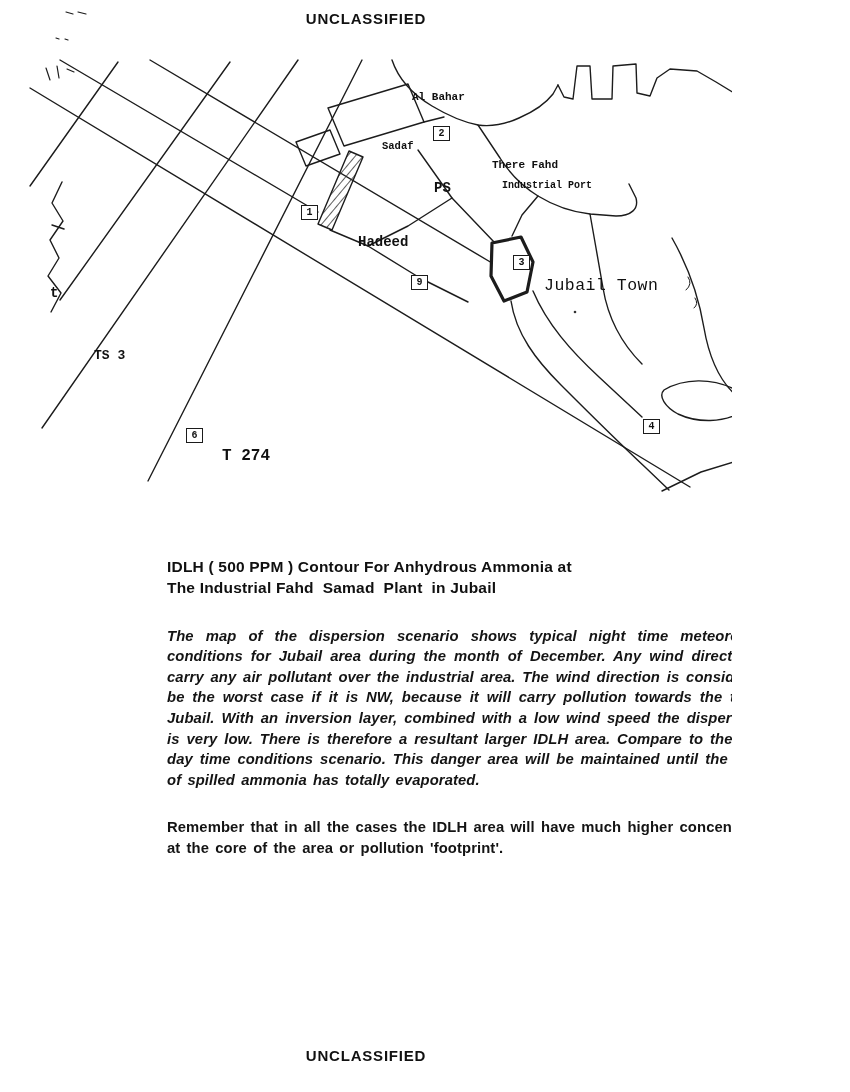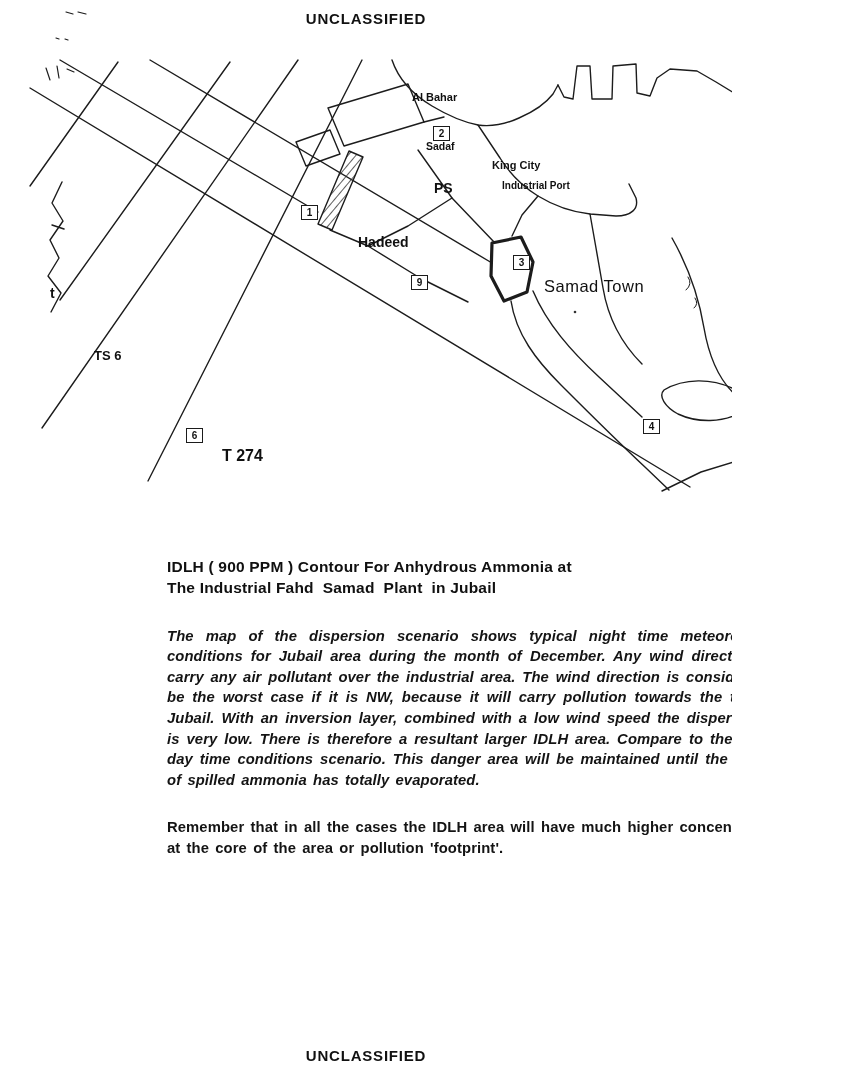--- a/index.html
+++ b/index.html
@@ -8,21 +8,21 @@
     font-family:"Liberation Sans",sans-serif;color:#141414;overflow:hidden;
   }
   .classification{
     position:absolute;left:0;width:100%;text-align:center;
     font-weight:700;font-size:15px;letter-spacing:.8px;color:#111;
   }
   .classification.top{top:10px;}
   .classification.bottom{top:1047px;}
   .map{position:absolute;top:0;left:0;width:850px;height:505px;}
   .map svg{position:absolute;top:0;left:0;}
-  #map-overlays{position:absolute;top:0;left:0;width:850px;height:505px;}
+  #map-overlays{position:absolute;top:0;left:0;width:850px;height:505px;font-family:Liberation Mono, monospace;}
   .map-label{
     position:absolute;font-weight:700;white-space:pre;color:#101010;line-height:1;
   }
   .map-marker{
     position:absolute;width:17px;height:15px;border:1.5px solid #1b1b1b;background:#fff;
     display:flex;align-items:center;justify-content:center;
     font-size:10px;font-weight:700;color:#111;box-sizing:border-box;line-height:1;
   }
   .figure-text{position:absolute;left:167px;top:556px;width:620px;}
   .figure-title{
@@ -110,42 +110,42 @@
           <path d="M 66,12 l 7,2 m 5,-2 l 8,2"></path>
           <path d="M 56,38 l 3,1 m 6,0 l 3,1"></path>
           <path d="M 46,68 l 4,12 M 57,66 l 2,12 M 67,69 l 7,3"></path>
           <path d="M 688,277 q 5,7 -2,13 M 695,298 q 4,6 -1,10" stroke-width="1"></path>
           <circle cx="575" cy="312" r="1.3" fill="#333" stroke="none"></circle>
         </g>
       </g>
     </svg>
     <div id="map-overlays">
         <span class="map-label" style="left: 412px; top: 92px; font-size: 11px;">Al Bahar</span>
-        <span class="map-label" style="left: 382px; top: 141px; font-size: 10.5px; margin-left: 44px;">Sadaf</span>
+        <span class="map-label" style="left: 382px; top: 141px; font-size: 10.5px;">Sadaf</span>
         <span class="map-label" style="left: 434px; top: 181px; font-size: 14px;">PS</span>
-        <span class="map-label" style="left: 492px; top: 160px; font-size: 11px;">King City</span>
+        <span class="map-label" style="left: 492px; top: 160px; font-size: 11px;">There Fahd</span>
         <span class="map-label" style="left: 502px; top: 181px; font-size: 10px;">Industrial Port</span>
         <span class="map-label" style="left: 358px; top: 235px; font-size: 14px;">Hadeed</span>
-        <span class="map-label" style="left: 544px; top: 278px; font-size: 16.5px; font-weight: 500; letter-spacing: 0.5px;">Samad Town</span>
-        <span class="map-label" style="left: 94px; top: 349px; font-size: 13px;">TS 6</span>
+        <span class="map-label" style="left: 544px; top: 278px; font-size: 16.5px; font-weight: 500; letter-spacing: 0.5px;">Jubail Town</span>
+        <span class="map-label" style="left: 94px; top: 349px; font-size: 13px;">TS 3</span>
         <span class="map-label" style="left: 222px; top: 448px; font-size: 16px;">T 274</span>
         <span class="map-label" style="left: 50px; top: 286px; font-size: 14px;">t</span>
         <span class="map-marker" style="left: 433px; top: 126px;">2</span>
         <span class="map-marker" style="left: 301px; top: 205px;">1</span>
         <span class="map-marker" style="left: 513px; top: 255px;">3</span>
         <span class="map-marker" style="left: 411px; top: 275px;">9</span>
         <span class="map-marker" style="left: 643px; top: 419px;">4</span>
         <span class="map-marker" style="left: 186px; top: 428px;">6</span>
       </div>
   </div>
 
   <div class="artifact-dot" style="left:789px;top:532px;"></div>
 
   <div class="figure-text">
-    <h2 class="figure-title"><span>IDLH ( 900 PPM ) Contour For Anhydrous Ammonia at</span>
+    <h2 class="figure-title"><span>IDLH ( 500 PPM ) Contour For Anhydrous Ammonia at</span>
 <span>The Industrial Fahd  Samad  Plant  in Jubail</span></h2>
     <p class="figure-body">The map of the dispersion scenario shows typical night time meteorological conditions for Jubail area during the month of December. Any wind direction will carry any air pollutant over the industrial area. The wind direction is considered to be the worst case if it is NW, because it will carry pollution towards the town of Jubail. With an inversion layer, combined with a low wind speed the dispersal rate is very low. There is therefore a resultant larger IDLH area. Compare to the typical day time conditions scenario. This danger area will be maintained until the volume of spilled ammonia has totally evaporated.</p>
     <p class="figure-note">Remember that in all the cases the IDLH area will have much higher concentrations at the core of the area or pollution 'footprint'.</p>
   </div>
 
   <div class="classification bottom">UNCLASSIFIED</div>
 
 </div>
 
 </body></html>

